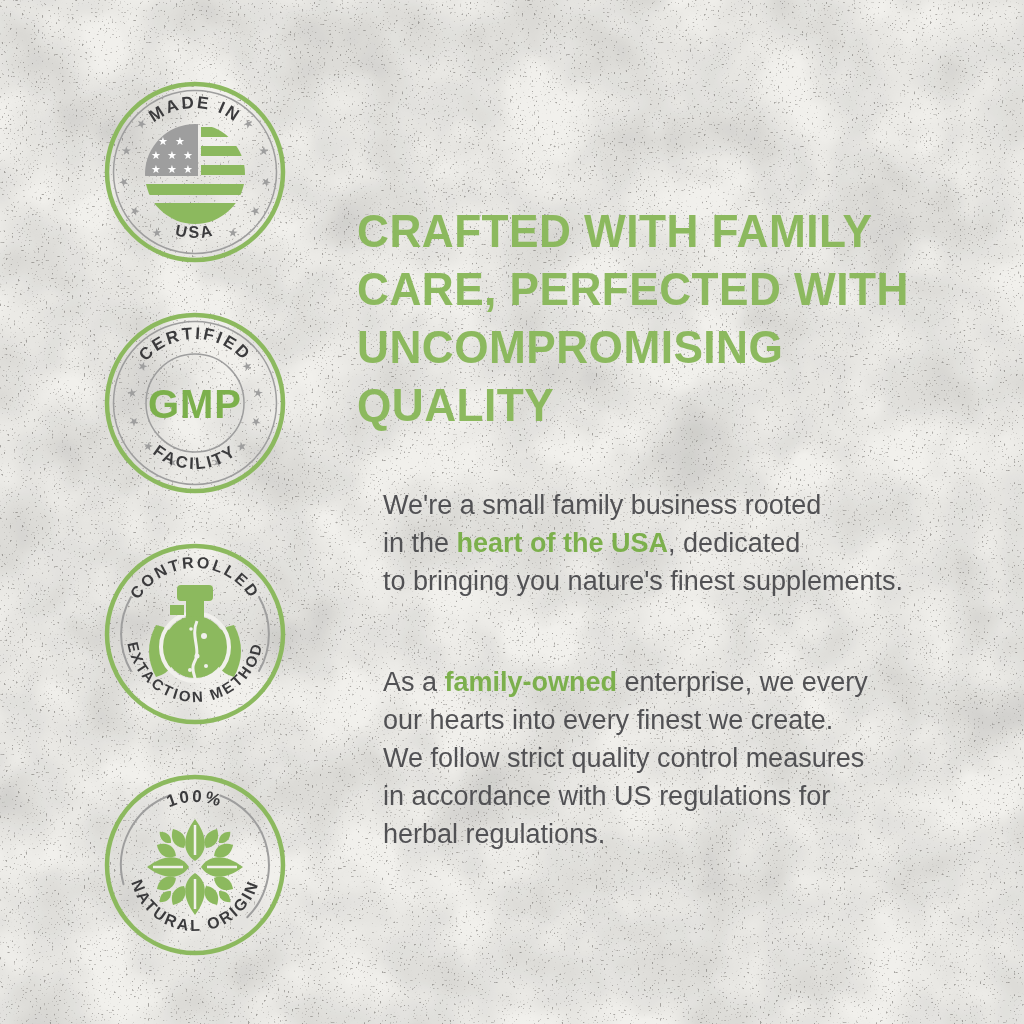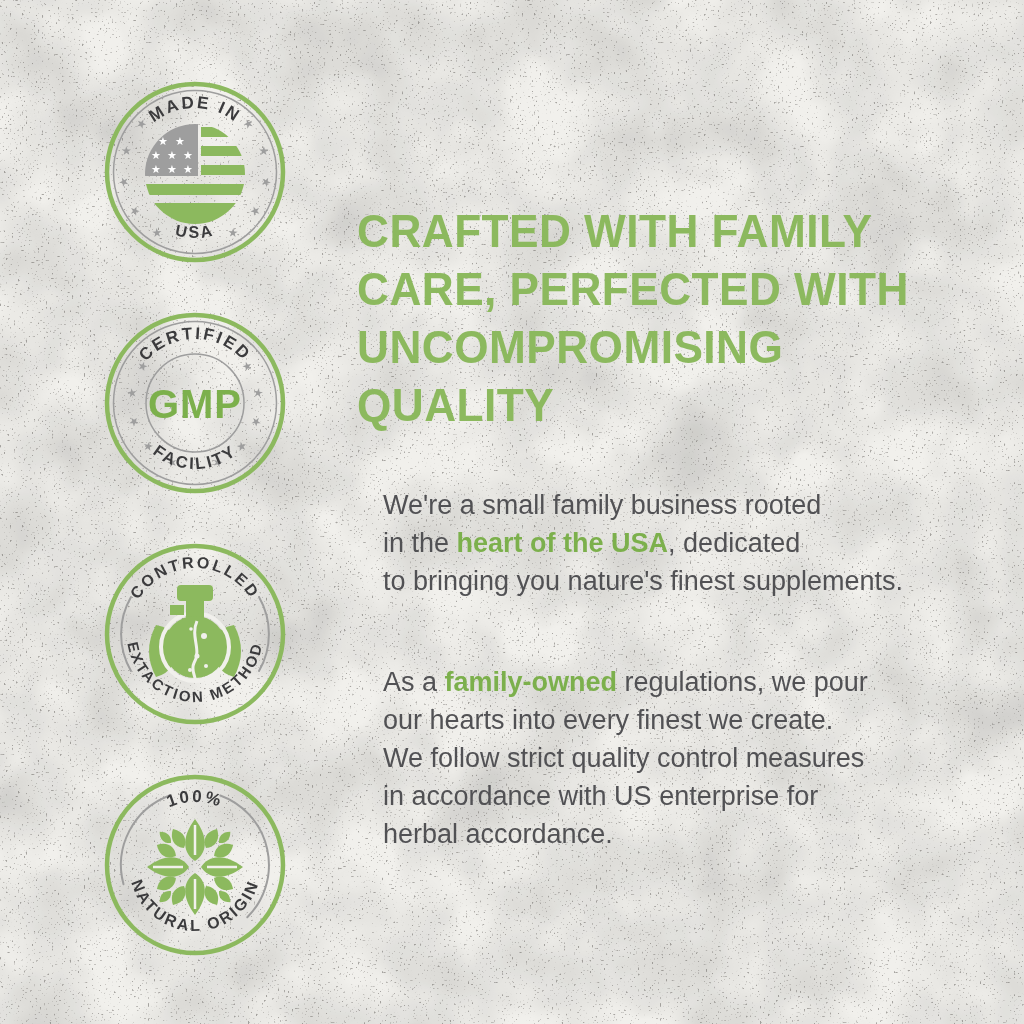--- a/index.html
+++ b/index.html
@@ -223,18 +223,18 @@
 </h1>
 
 <p class="para para-1">
   <span class="pline"><span>We're a small family business rooted</span></span>
   <span class="pline"><span>in the </span><span class="hl">heart of the USA</span><span>, dedicated</span></span>
   <span class="pline"><span>to bringing you nature's finest</span></span>
   <span class="pline"><span>supplements.</span></span>
 </p>
 
 <p class="para para-2">
-  <span class="pline"><span>As a </span><span class="hl">family-owned</span><span> regulations, we pour</span></span>
+  <span class="pline"><span>As a </span><span class="hl">family-owned</span><span> enterprise, we every</span></span>
   <span class="pline"><span>our hearts into every finest we create.</span></span>
   <span class="pline"><span>We follow strict quality control measures</span></span>
-  <span class="pline"><span>in accordance with US enterprise for</span></span>
-  <span class="pline"><span>herbal accordance.</span></span>
+  <span class="pline"><span>in accordance with US regulations for</span></span>
+  <span class="pline"><span>herbal regulations.</span></span>
 </p>
 
 </body></html>

